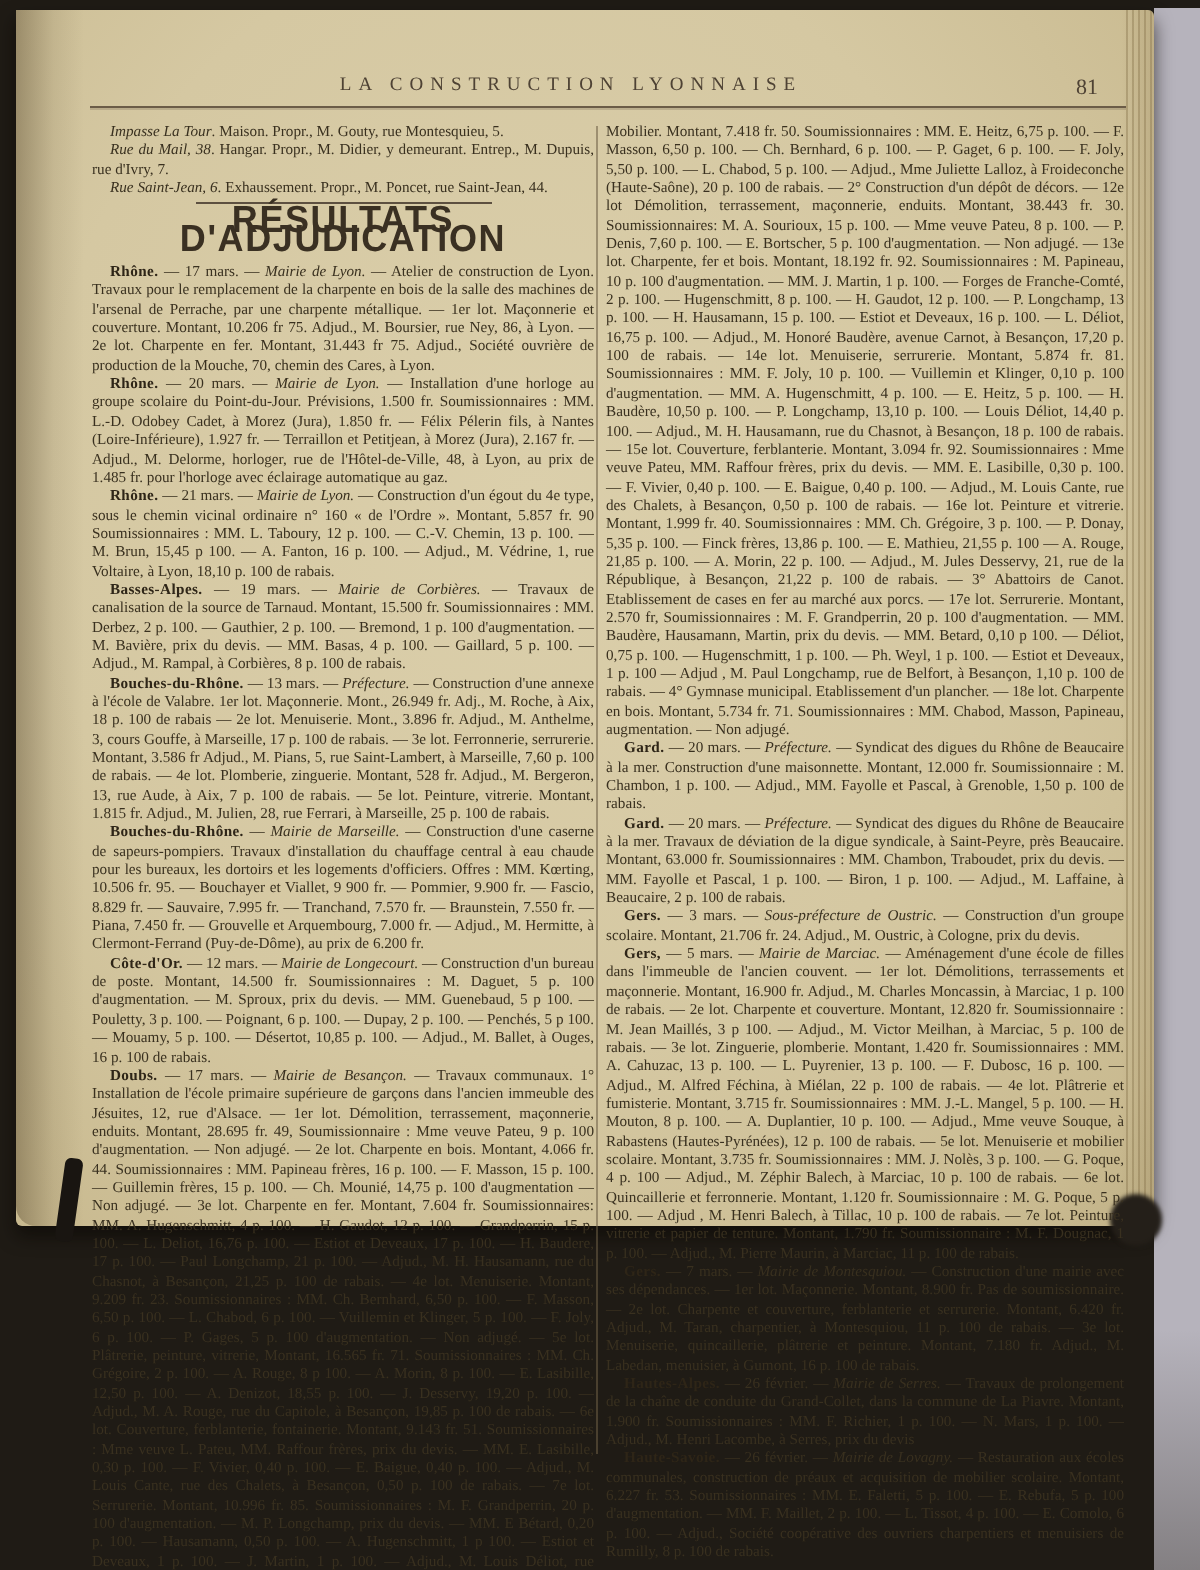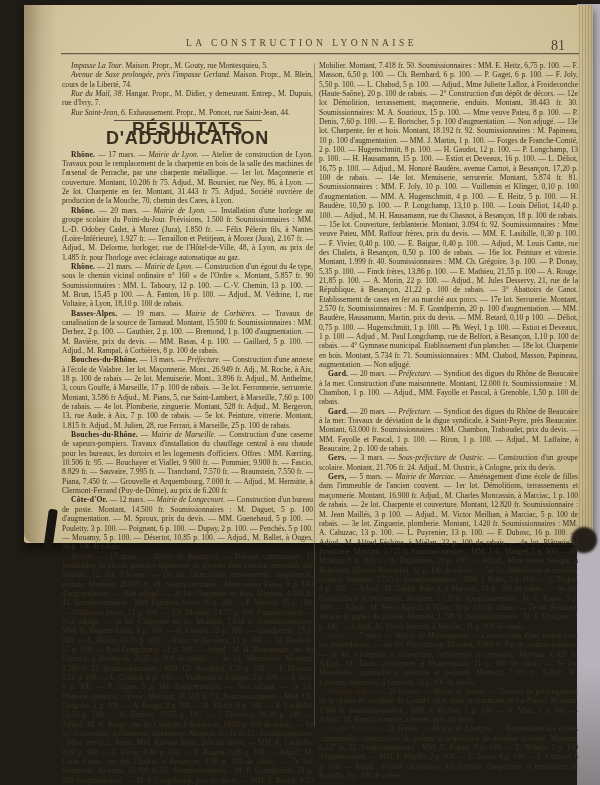--- a/index.html
+++ b/index.html
@@ -7,21 +7,21 @@
     width:600px;height:785px;overflow:hidden;position:relative;
     background:#1f1b15;
     font-family:"Liberation Serif", serif;
   }
   
   .backing{position:absolute;right:0;top:4px;width:23px;height:781px;background:#b6b3bc;}
   .backing-shade{position:absolute;right:0;bottom:0;width:23px;height:120px;
     background:linear-gradient(180deg,rgba(0,0,0,0) 0%,rgba(70,65,60,.45) 100%);}
   
   .page{
-    position:absolute;left:24px;top:5px;width:569px;height:538px;
+    position:absolute;left:8px;top:5px;width:569px;height:608px;
     background:radial-gradient(ellipse at 45% 40%, #dbcfab 0%, #d5c8a2 55%, #c9ba90 90%, #bfb086 100%);
     border-radius:0 3px 10px 3px;
     box-shadow:0 5px 9px rgba(10,8,5,.65);
   }
   
   .page-edges{position:absolute;top:0;right:0;width:16px;height:100%;
     background:
       repeating-linear-gradient(90deg, rgba(0,0,0,0) 0 2px, rgba(130,110,70,.38) 2px 3px),
       linear-gradient(90deg, rgba(0,0,0,0) 0, rgba(150,130,90,.25) 100%);
     border-radius:0 3px 10px 0;}
@@ -32,21 +32,21 @@
   .curl-dark{position:absolute;left:22px;bottom:-8px;width:9px;height:42px;background:#191511;
     transform:rotate(8deg);border-radius:3px;}
   .corner-blot{position:absolute;right:-4px;bottom:-10px;width:26px;height:26px;background:#241f19;
     border-radius:50%;filter:blur(1px);}
 
   
   .journal-title{
     position:absolute;top:33px;left:0;width:555px;text-align:center;
     font-size:9.5px;letter-spacing:3.5px;color:#4e4234;font-weight:400;
   }
-  .page-number{position:absolute;top:33px;right:28px;font-size:14px;color:#4e4234;}
+  .page-number{position:absolute;top:33px;right:28px;font-size:11px;color:#4e4234;}
   .header-rule{position:absolute;top:48px;left:37px;width:518px;height:1px;background:#6b5c47;
     box-shadow:0 1px 0 rgba(107,92,71,.25);}
 
   
   .col{position:absolute;top:56px;font-size:7.6px;line-height:9.35px;color:#39301f;
     text-align:justify;}
   .col-left{left:38px;width:251px;}
   .col-right{left:295px;width:259px;}
   .column-rule{position:absolute;left:290px;top:58px;width:1px;height:664px;background:rgba(110,95,70,.55);}
 
@@ -78,21 +78,20 @@
 
   <div class="journal-title">LA CONSTRUCTION LYONNAISE</div>
   <div class="page-number">81</div>
   <div class="header-rule"></div>
 
   <div class="column-rule"></div>
 
   <div class="col col-left">
     <div id="permits">
         <p class="para"><span class="s-i">Impasse La Tour</span><span class="s-r">. Maison. Propr., M. Gouty, rue Montesquieu, 5.</span></p>
-        <p class="para"><span class="s-i">Avenue de Saxe prolongée, près l'impasse Gerland</span><span class="s-r">. Maison. Propr., M. Blein, cours de la Liberté, 74.</span></p>
         <p class="para"><span class="s-i">Rue du Mail, 38</span><span class="s-r">. Hangar. Propr., M. Didier, y demeurant. Entrep., M. Dupuis, rue d'Ivry, 7.</span></p>
         <p class="para"><span class="s-i">Rue Saint-Jean, 6</span><span class="s-r">. Exhaussement. Propr., M. Poncet, rue Saint-Jean, 44.</span></p>
       </div>
     <div class="heading-block">
       <div class="heading-rule"></div>
       <span class="section-heading">RÉSULTATS D'ADJUDICATION</span>
     </div>
     <div id="col-left-entries">
         <p class="para"><span class="s-b">Rhône.</span><span class="s-r"> — 17 mars. — </span><span class="s-i">Mairie de Lyon.</span><span class="s-r"> — Atelier de construction de Lyon. Travaux pour le remplacement de la charpente en bois de la salle des machines de l'arsenal de Perrache, par une charpente métallique. — 1er lot. Maçonnerie et couverture. Montant, 10.206 fr 75. Adjud., M. Boursier, rue Ney, 86, à Lyon. — 2e lot. Charpente en fer. Montant, 31.443 fr 75. Adjud., Société ouvrière de production de la Mouche, 70, chemin des Cares, à Lyon.</span></p>
         <p class="para"><span class="s-b">Rhône.</span><span class="s-r"> — 20 mars. — </span><span class="s-i">Mairie de Lyon.</span><span class="s-r"> — Installation d'une horloge au groupe scolaire du Point-du-Jour. Prévisions, 1.500 fr. Soumissionnaires : MM. L.-D. Odobey Cadet, à Morez (Jura), 1.850 fr. — Félix Pélerin fils, à Nantes (Loire-Inférieure), 1.927 fr. — Terraillon et Petitjean, à Morez (Jura), 2.167 fr. — Adjud., M. Delorme, horloger, rue de l'Hôtel-de-Ville, 48, à Lyon, au prix de 1.485 fr. pour l'horloge avec éclairage automatique au gaz.</span></p>

